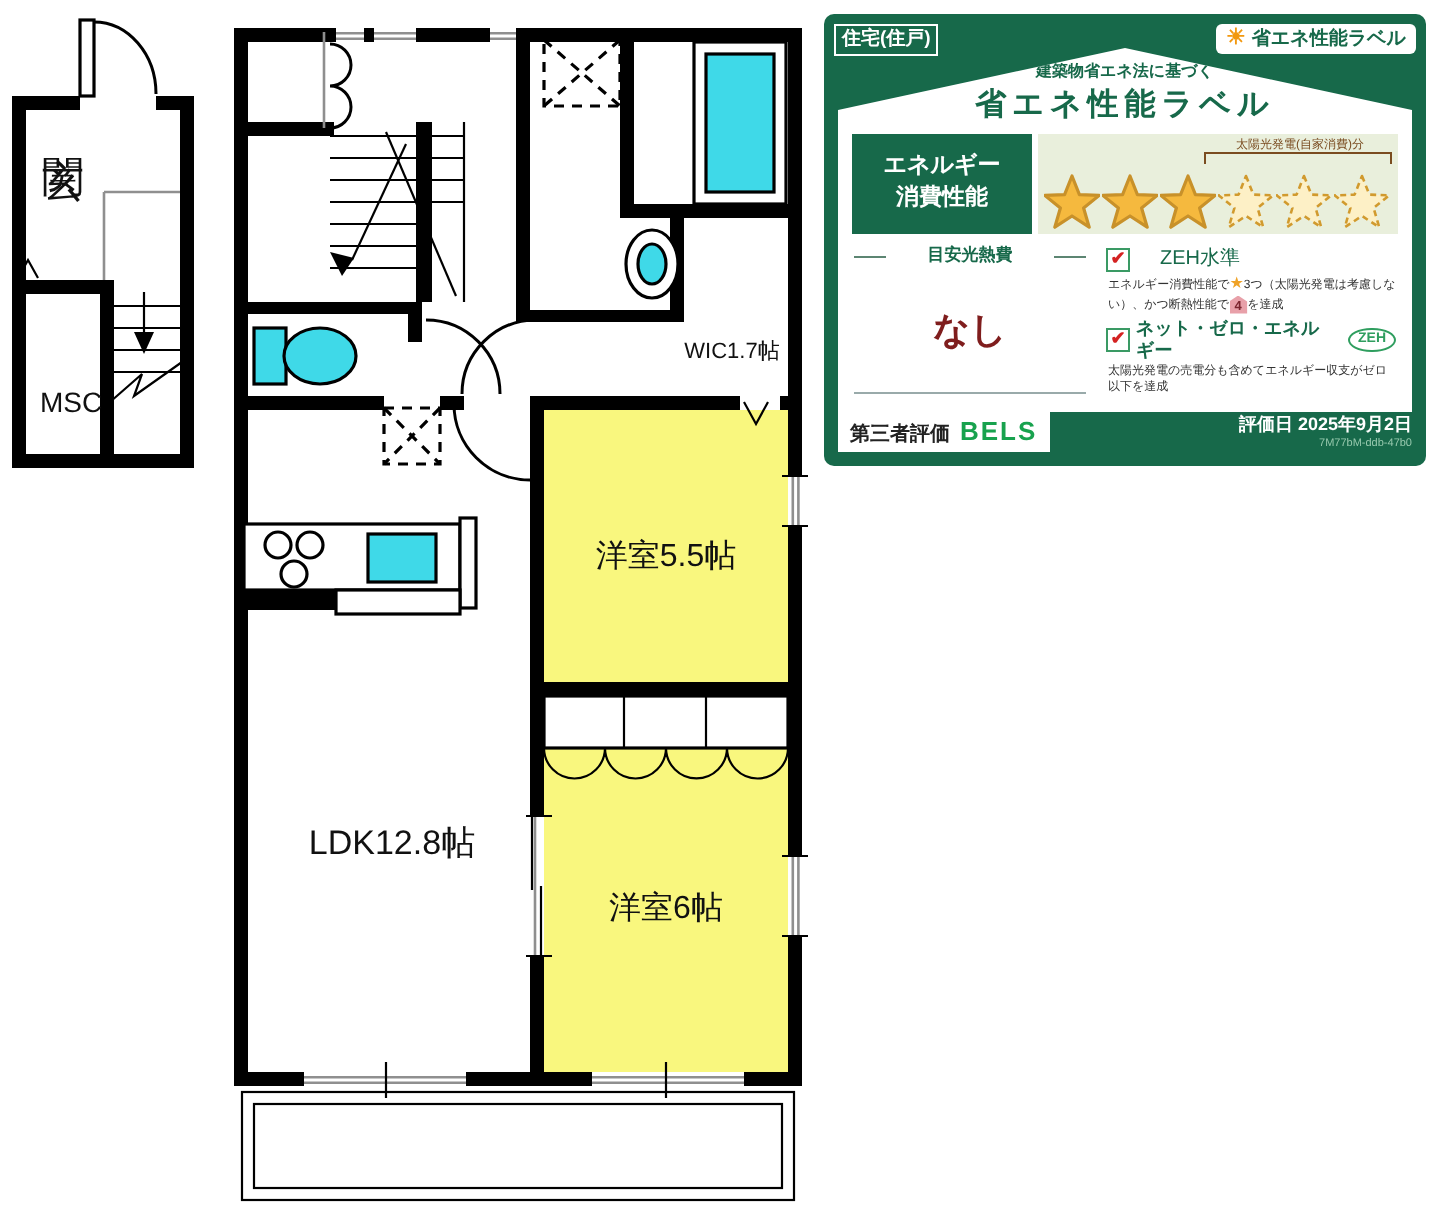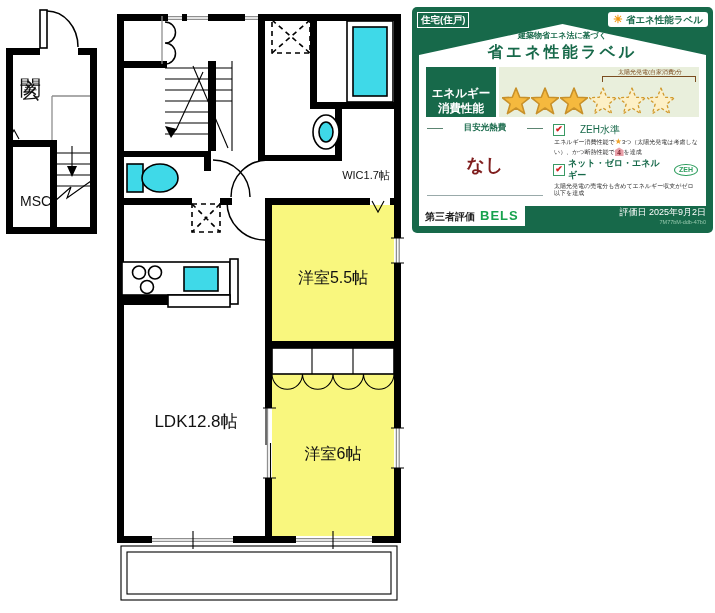--- a/index.html
+++ b/index.html
@@ -30,22 +30,22 @@
   .sun{color:#f2980f;font-size:11px;line-height:1;}
   .el-panel{position:absolute;left:7px;top:17px;width:287px;height:182px;background:#fff;
       clip-path:polygon(0 17%,50% 0,100% 17%,100% 100%,0 100%);}
   .el-law{margin-top:6px;text-align:center;font-size:8px;font-weight:bold;color:var(--green);}
   .el-title{text-align:center;font-size:15.5px;font-weight:bold;color:var(--green);
       letter-spacing:3px;margin-top:1px;}
   .rows{margin:4px 7px 0 7px;}
   .row{display:flex;}
   .row1{height:50px;}
   .row2{height:31px;margin-top:3px;}
-  .row-label{width:70px;background:var(--green);color:#fff;display:flex;flex-direction:column;
-      justify-content:flex-end;align-items:center;font-size:11.5px;font-weight:bold;line-height:1.35;}
+  .row-label{width:90px;background:var(--green);color:#fff;display:flex;flex-direction:column;
+      justify-content:center;align-items:center;font-size:11.5px;font-weight:bold;line-height:1.35;}
   .star-area{flex:1;margin-left:3px;background:var(--pale);position:relative;
       display:flex;align-items:flex-end;gap:1px;padding:0 3px 2px 3px;}
   .star{width:28px;height:28px;flex:0 0 auto;}
   .star.solid polygon{fill:var(--gold);stroke:#c8912a;stroke-width:1.6;stroke-linejoin:round;}
   .star.outline polygon{fill:#fdf0c6;stroke:#d19a2e;stroke-width:1.3;
       stroke-dasharray:3 2.2;stroke-linejoin:round;}
   .solar-note{position:absolute;top:1px;right:3px;width:92px;text-align:center;
       font-size:6px;color:#7a4c20;white-space:nowrap;overflow:visible;}
   .solar-bracket{position:absolute;top:9px;right:3px;width:92px;height:5px;
       border:1px solid #7a4c20;border-bottom:none;}
@@ -78,21 +78,21 @@
       color:#7c2630;font-size:6.5px;font-weight:bold;text-align:center;line-height:11px;}
   .zeh-badge{display:inline-block;border:1.5px solid #2f9e5f;color:#2f9e5f;border-radius:50%;
       font-size:7px;font-weight:bold;padding:1px 4px;margin-left:3px;line-height:1.2;}
   .el-bar{position:absolute;left:0;right:0;bottom:0;height:27px;display:flex;
       align-items:flex-start;padding:0 7px;gap:25px;margin-top:23px;}
   .cert-box{background:#fff;padding:2px 6px;display:flex;align-items:baseline;gap:5px;}
   .cert-label{font-size:10px;font-weight:bold;color:#222;}
   .cert-brand{font-size:13px;font-weight:bold;color:#18a24e;letter-spacing:1px;}
   .bar-name{color:#fff;font-size:8px;display:flex;gap:9px;}
   .bar-right{margin-left:auto;text-align:right;color:#fff;}
-  .bar-date{font-size:9px;font-weight:normal;}
+  .bar-date{font-size:9px;font-weight:bold;}
   .bar-code{font-size:5.5px;color:#97c9ae;}
 </style>
 </head>
 <body>
 
 <svg id="plan" width="410" height="613" viewBox="0 0 410 613">
 
   <g>
     <rect class="yellow" x="272" y="205" width="122" height="136"></rect>
     <rect class="yellow" x="272" y="374" width="122" height="162"></rect>

